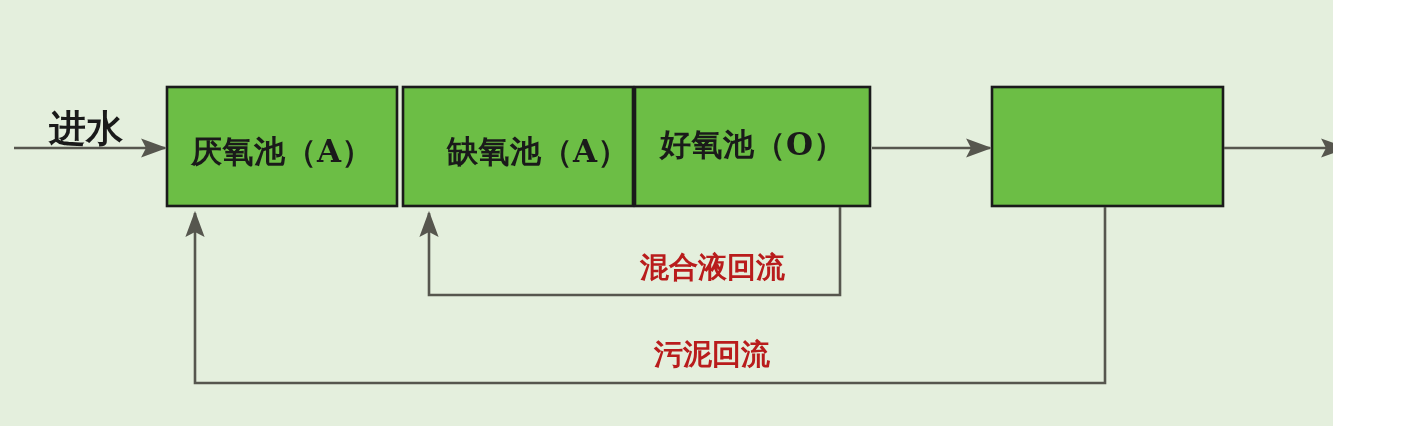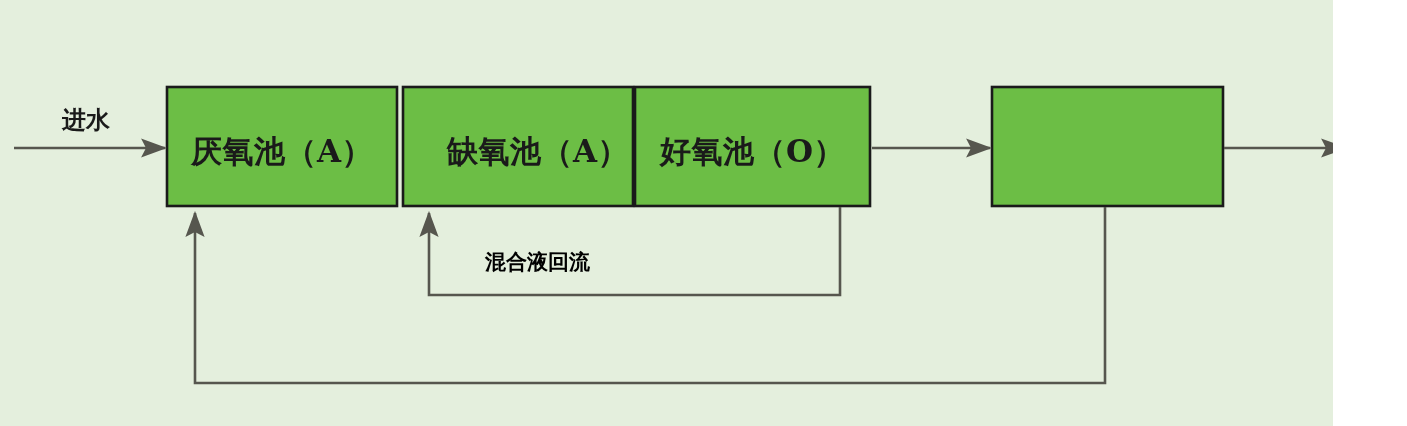--- a/index.html
+++ b/index.html
@@ -30,29 +30,29 @@
     font-family: "DejaVu Serif", "Liberation Serif", serif;
     font-size: 31px;
     color: #1a1a1a;
     white-space: nowrap;
     text-align: center;
     letter-spacing: 0.5px;
   }
   .flow-label {
     position: absolute;
     font-family: "DejaVu Serif", "Liberation Serif", serif;
-    font-size: 21px;
-    color: #000000;
+    font-size: 29px;
+    color: #b91c1c;
     white-space: nowrap;
-    text-align: left;
+    text-align: right;
   }
   .io-label {
     position: absolute;
     font-family: "DejaVu Serif", "Liberation Serif", serif;
-    font-size: 24px;
+    font-size: 37px;
     color: #1a1a1a;
     white-space: nowrap;
     text-align: center;
   }
 </style>
 </head>
 <body>
 
 <div id="canvas">
 
@@ -82,22 +82,23 @@
 
     <g>
       <path d="M1105,207 L1105,383 L195,383 L195,213" fill="none" stroke="#56564e" stroke-width="2.6" marker-end="url(#arrow-gray)"></path>
     </g>
   </svg>
 
   <div class="box-label" style="left:166px; top:131px; width:232px;">厌氧池（A）</div>
 
   <div class="box-label" style="left:402px; top:131px; width:232px;margin-left:20px;">缺氧池（A）</div>
 
-  <div class="box-label" style="left:634px; top:131px; width:237px;text-align:center;">好氧池（O）</div>
+  <div class="box-label" style="left:634px; top:124px; width:237px;text-align:center;">好氧池（O）</div>
 
 
   <div class="io-label" style="left:16px; top:104px; width:140px;">进水</div>
 
 
   <div class="flow-label" style="left:485px; top:248px; width:300px;">混合液回流</div>
 
+  <div class="flow-label" style="left:530px; top:335px; width:240px;">污泥回流</div>
 
 </div>
 
 </body></html>

